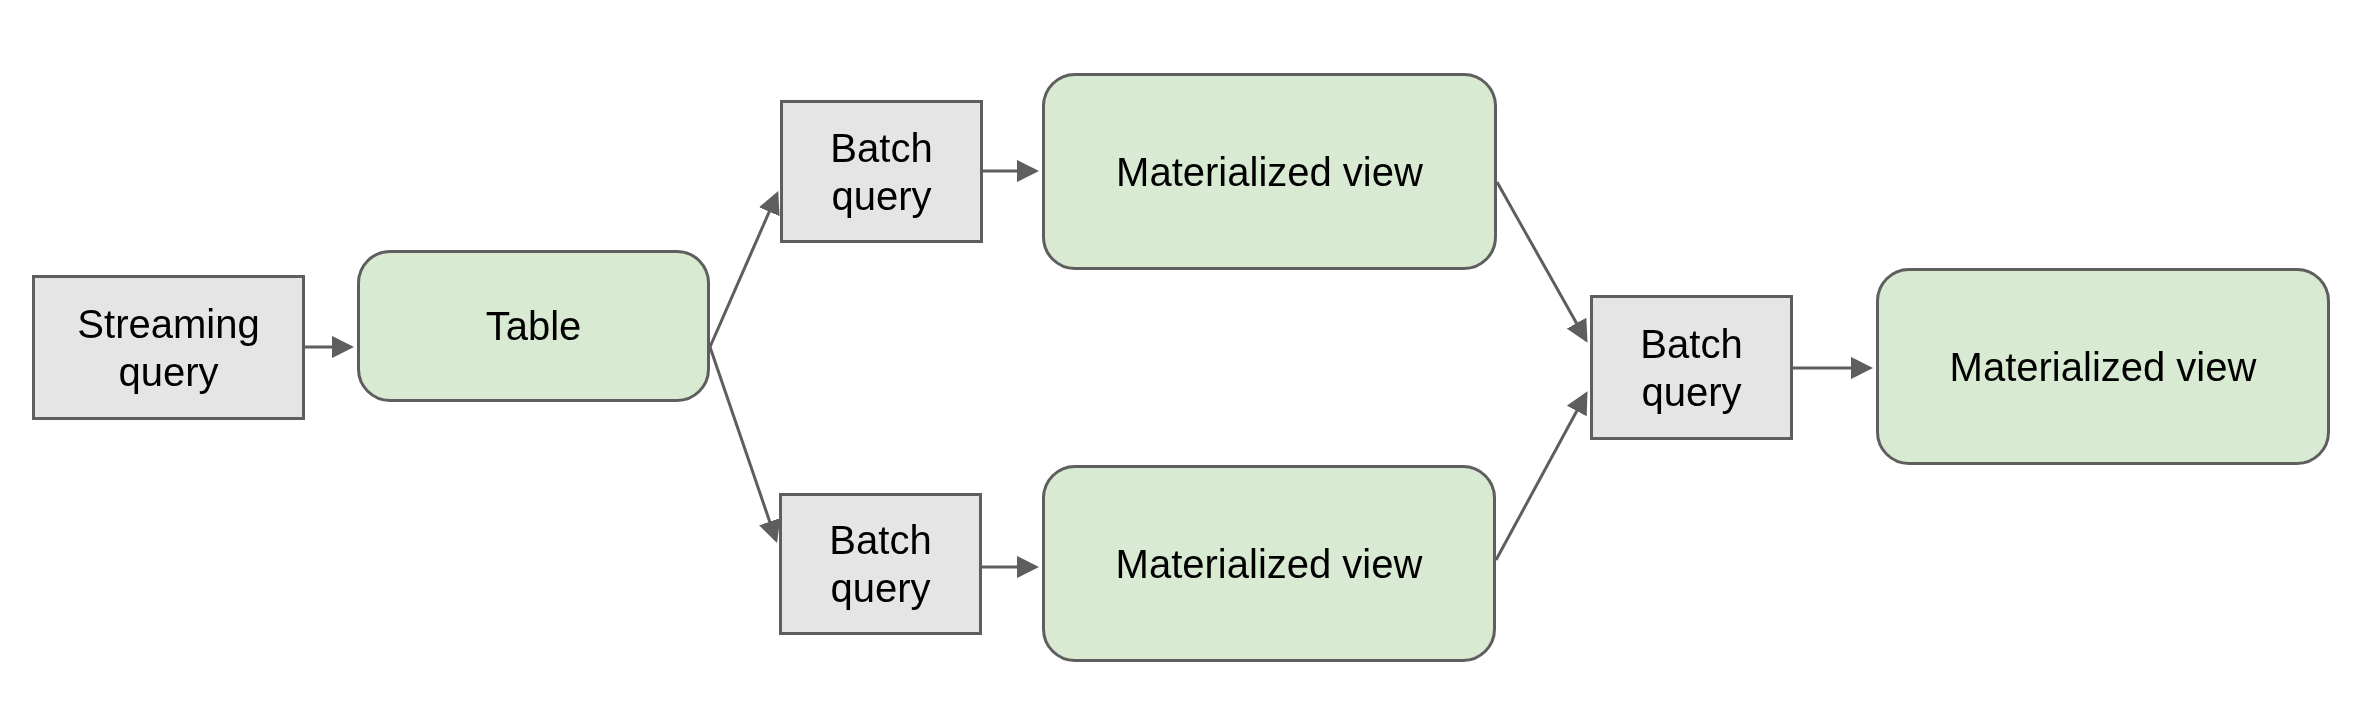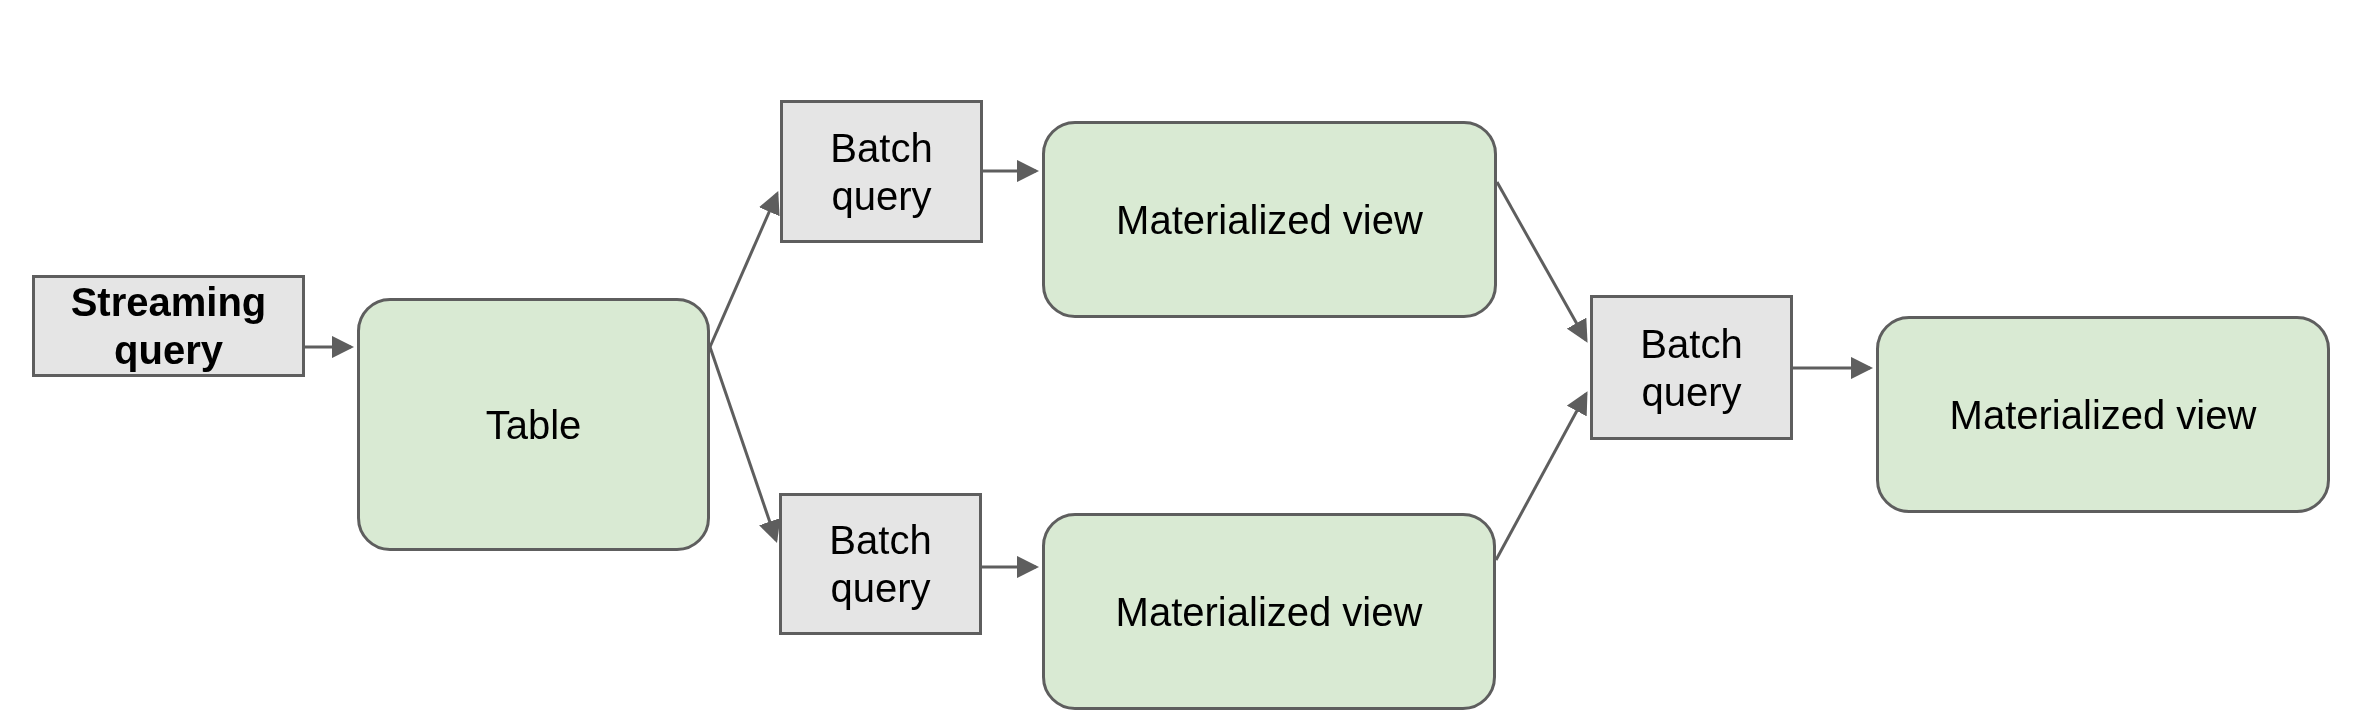--- a/index.html
+++ b/index.html
@@ -35,21 +35,20 @@
     padding: 4px 10px;
   }
   .node.query {
     background: #e5e5e5;
     border: 3px solid #5e5e5e;
   }
   .node.view {
     background: #d9ead3;
     border: 3px solid #5e5e5e;
     border-radius: 33px;
-    margin-top: 48px;
   }
 </style>
 </head>
 <body>
 
 <div class="canvas">
 
   <svg class="connectors" viewBox="0 0 2370 720" xmlns="http://www.w3.org/2000/svg">
     <defs>
       <marker id="arrow" viewBox="0 0 10 10" refX="8.6" refY="5" markerWidth="7.5" markerHeight="7.5" orient="auto-start-reverse">
@@ -59,25 +58,25 @@
     <line x1="305" y1="347" x2="351" y2="347" stroke="#5e5e5e" stroke-width="3" marker-end="url(#arrow)"></line>
     <line x1="710" y1="347" x2="777" y2="194" stroke="#5e5e5e" stroke-width="3" marker-end="url(#arrow)"></line>
     <line x1="710" y1="347" x2="776" y2="540" stroke="#5e5e5e" stroke-width="3" marker-end="url(#arrow)"></line>
     <line x1="983" y1="171" x2="1036" y2="171" stroke="#5e5e5e" stroke-width="3" marker-end="url(#arrow)"></line>
     <line x1="982" y1="567" x2="1036" y2="567" stroke="#5e5e5e" stroke-width="3" marker-end="url(#arrow)"></line>
     <line x1="1497" y1="182" x2="1586" y2="340" stroke="#5e5e5e" stroke-width="3" marker-end="url(#arrow)"></line>
     <line x1="1496" y1="560" x2="1586" y2="394" stroke="#5e5e5e" stroke-width="3" marker-end="url(#arrow)"></line>
     <line x1="1793" y1="368" x2="1870" y2="368" stroke="#5e5e5e" stroke-width="3" marker-end="url(#arrow)"></line>
   </svg>
 
-  <div class="node query" style="left:32px;  top:275px; width:273px; height:102px;font-weight:bold;">
+  <div class="node query" style="left:32px;  top:275px; width:273px; height:145px;">
     <span>Streaming query</span>
   </div>
 
-  <div class="node view" style="left:357px; top:250px; width:353px; height:253px;align-items:center;">
+  <div class="node view" style="left:357px; top:250px; width:353px; height:152px;align-items:center;">
     <span>Table</span>
   </div>
 
   <div class="node query" style="left:780px; top:100px; width:203px; height:143px;">
     <span>Batch query</span>
   </div>
 
   <div class="node view" style="left:1042px; top:73px; width:455px; height:197px;">
     <span>Materialized view</span>
   </div>

